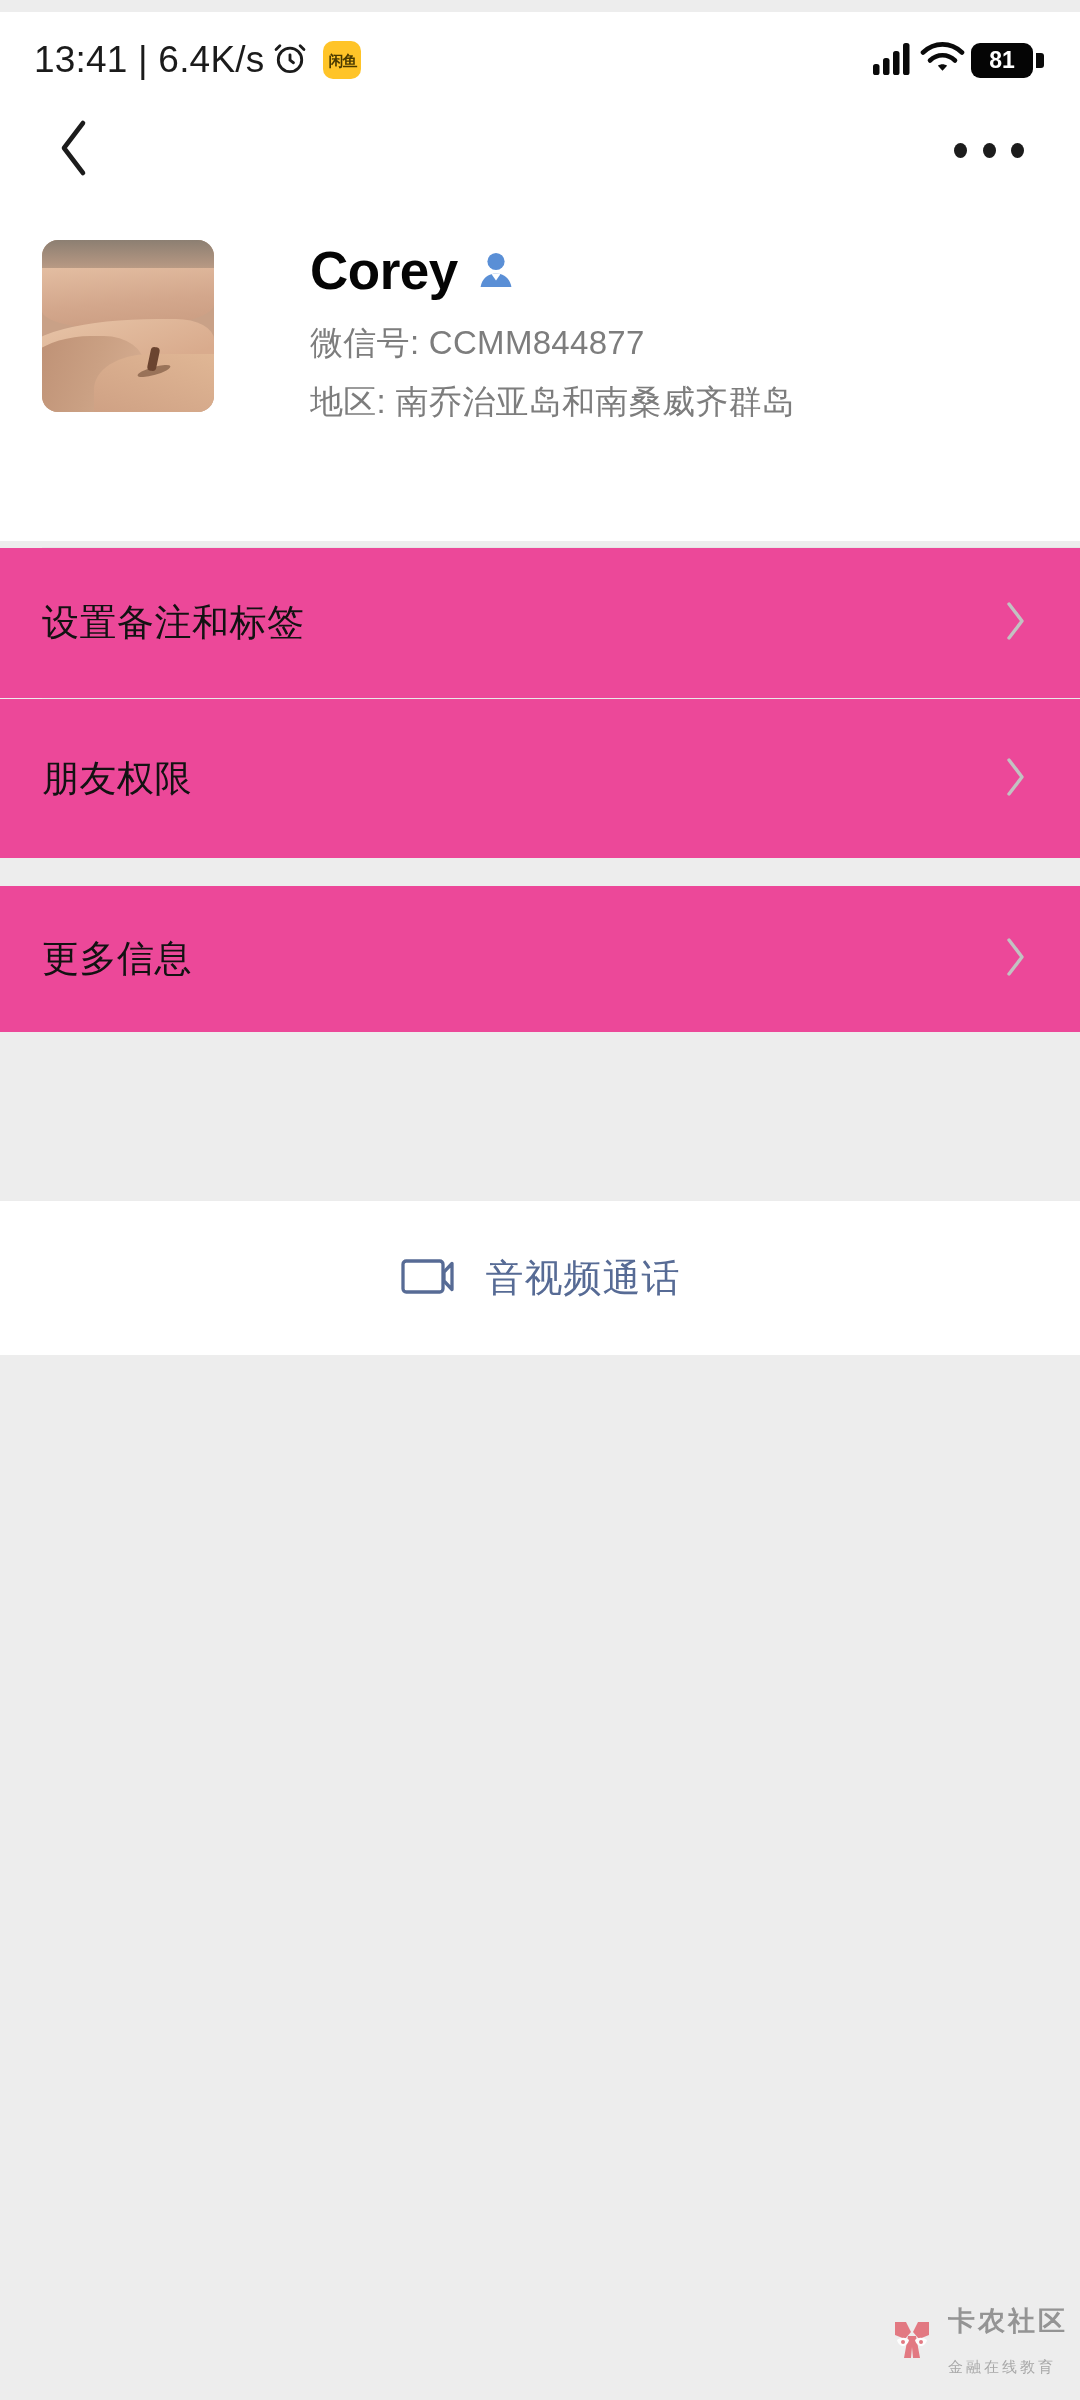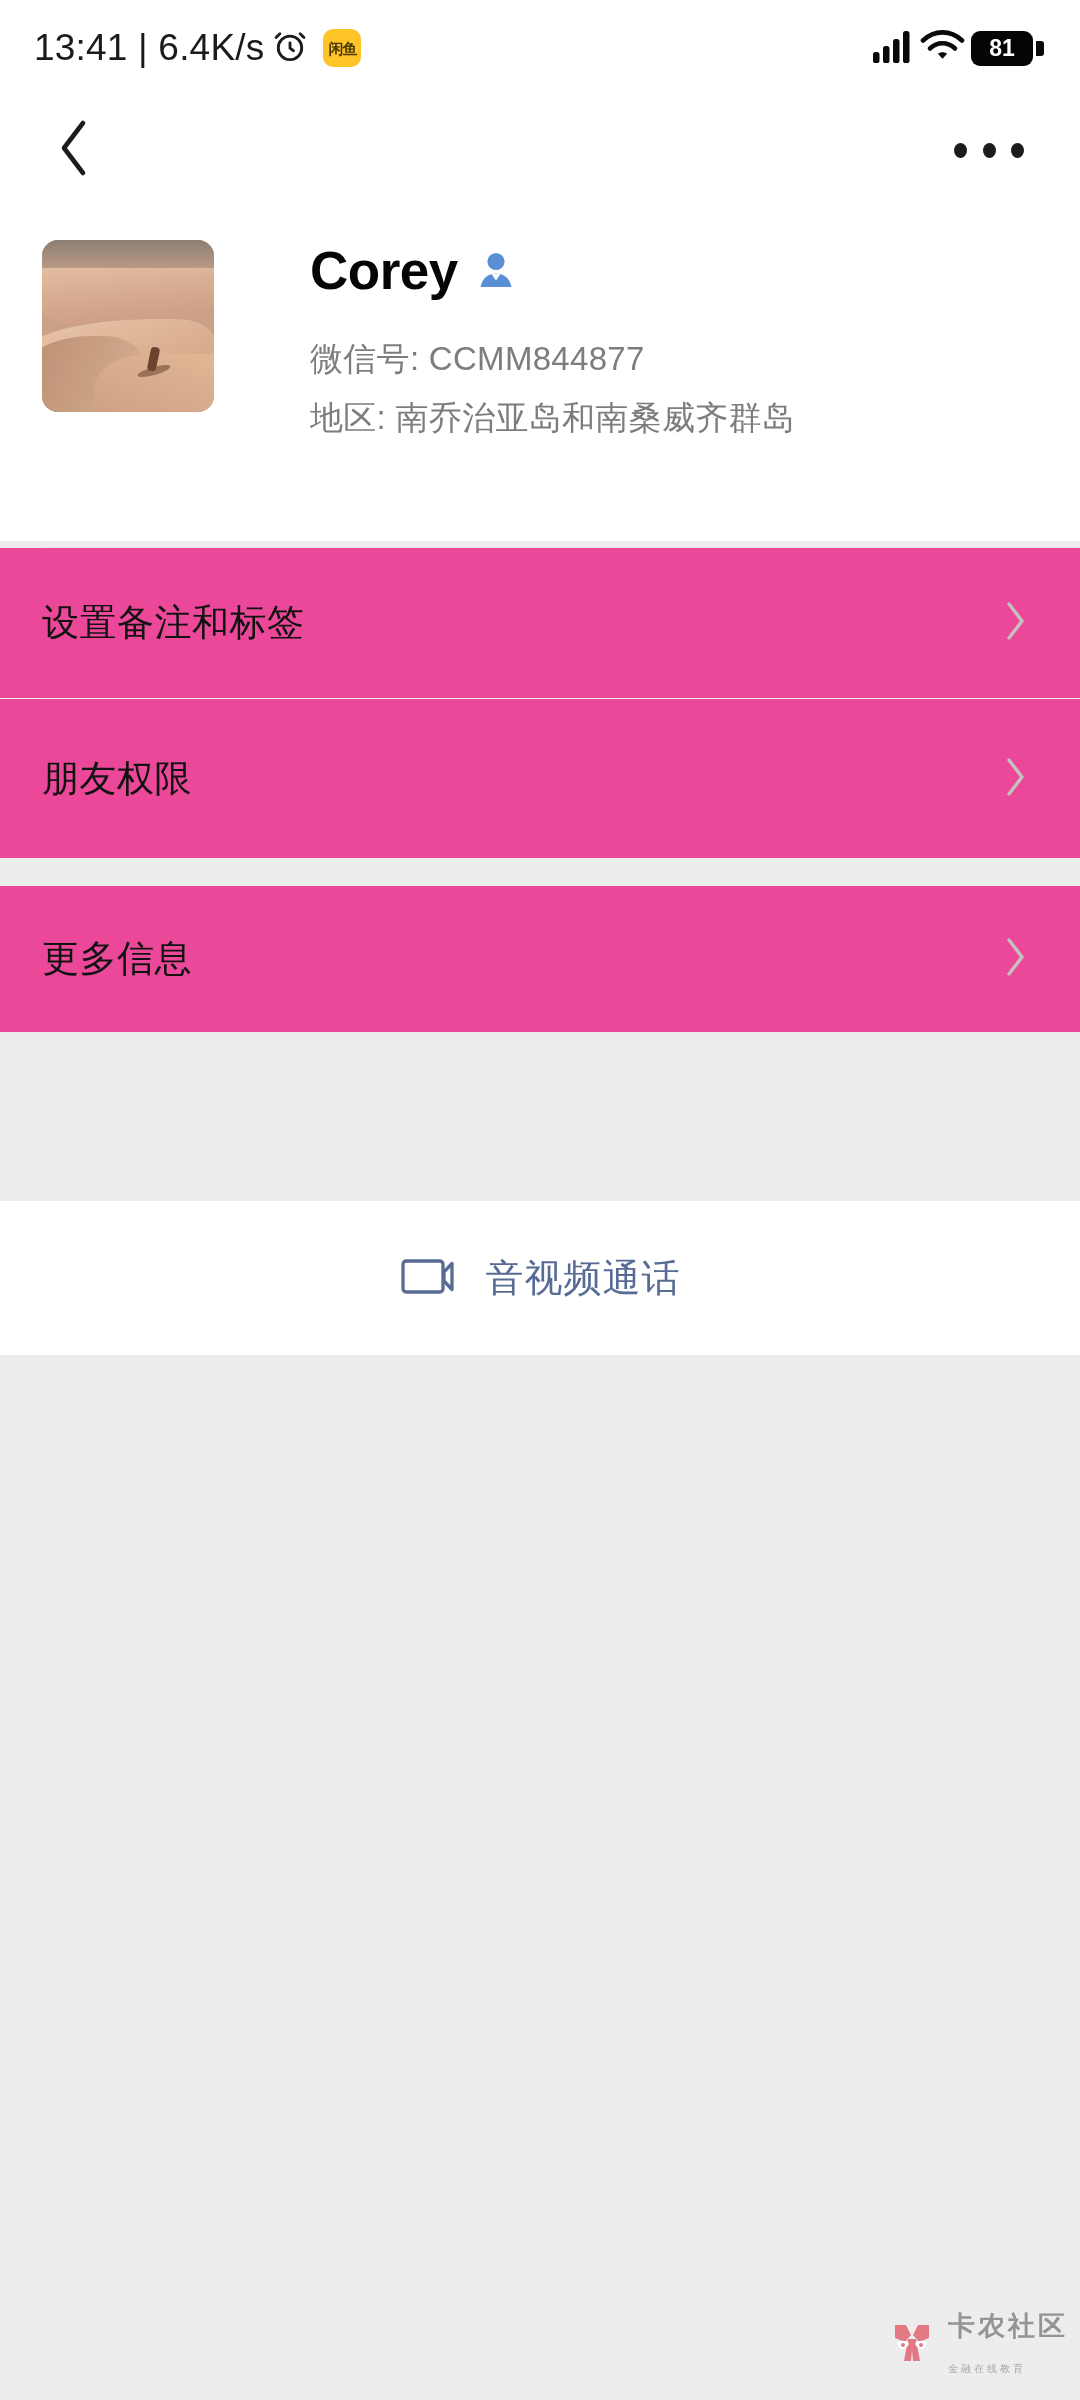--- a/index.html
+++ b/index.html
@@ -6,21 +6,21 @@
   html, body {
     width:1080px; height:2400px;
     background:#ededed;
     font-family:"Liberation Sans","DejaVu Sans",sans-serif;
     -webkit-font-smoothing:antialiased;
   }
   .screen { position:relative; width:1080px; height:2400px; overflow:hidden; background:#ededed; }
 
   
   .statusbar {
-    position:absolute; top:0; left:0; width:1080px; height:96px;
+    position:absolute; top:12px; left:0; width:1080px; height:96px;
     background:#ffffff;
     display:flex; align-items:center; justify-content:space-between;
     padding:0 36px 0 34px;
   }
   .sb-left { display:flex; align-items:center; gap:0px; }
   .sb-clock {
     font-size:37px; font-weight:500; color:#1b1b1b; letter-spacing:0.2px;
     white-space:nowrap;
   }
   .alarm-icon { margin-left:7px; display:block; }
@@ -88,21 +88,21 @@
   .avatar .shadow { position:absolute; left:55%; top:74%; width:34px; height:8px;
      background:rgba(90,55,35,.5); border-radius:50%; transform:rotate(-16deg); }
 
   .pinfo { margin-left:96px; padding-top:2px; }
   .pname-row { display:flex; align-items:center; }
   .pname {
     font-size:53px; font-weight:700; color:#050505; letter-spacing:-0.5px; line-height:1.1;
   }
   .gender-icon { margin-left:18px; display:block; }
   .pmeta {
-    font-size:33px; color:#7d7d7d; margin-top:38px; letter-spacing:0.3px; line-height:1.25;
+    font-size:33px; color:#7d7d7d; margin-top:22px; letter-spacing:0.3px; line-height:1.25;
     white-space:nowrap;
   }
   .pmeta.second { margin-top:17px; }
 
   
   .hairline-top {
     position:absolute; left:42px; width:1038px; height:1px; background:#e6e6e6;
   }
   .row {
     position:absolute; left:0; width:1080px; background:#ec4899;
@@ -138,21 +138,21 @@
   }
 
   
   .watermark {
     position:absolute; right:12px; bottom:26px;
     display:flex; align-items:center; opacity:.92;
   }
   .wm-mark { width:52px; height:52px; position:relative; flex:0 0 auto; margin-right:10px; }
   .wm-text { display:flex; flex-direction:column; justify-content:center;gap:20px; }
   .wm-title { font-size:27px; color:#8d8d8d; font-weight:700; letter-spacing:3px; line-height:1.05; }
-  .wm-sub { font-size:10px; color:#a3a3a3; letter-spacing:3px; margin-top:4px; line-height:1; }
+  .wm-sub { font-size:15px; color:#a3a3a3; letter-spacing:3px; margin-top:4px; line-height:1; }
 </style>
 </head>
 <body>
 
 <div class="screen">
 
   <div class="statusbar">
     <div class="sb-left">
       <span class="sb-clock">13:41 | 6.4K/s</span>
       <span class="alarm-icon">

